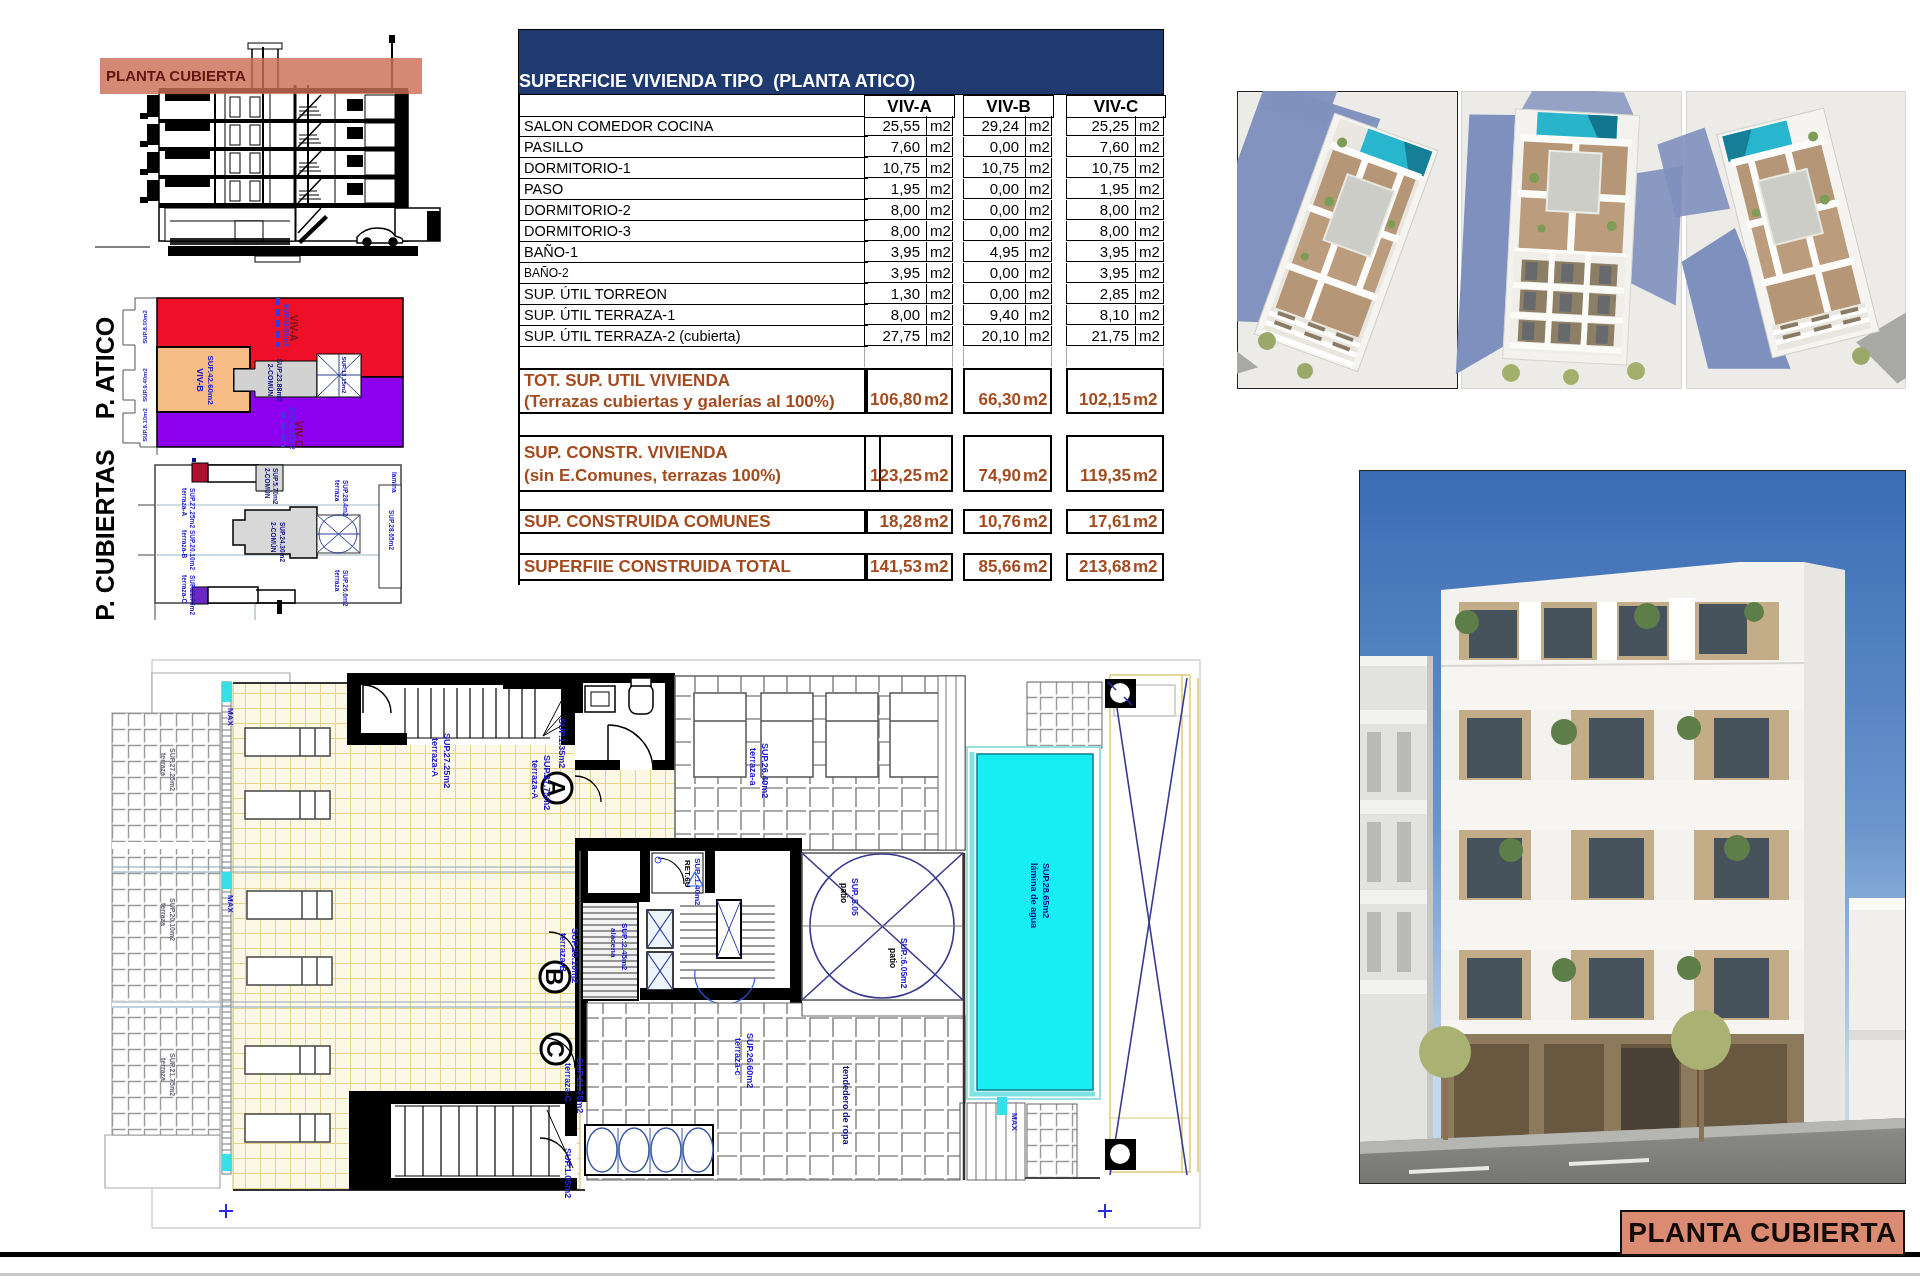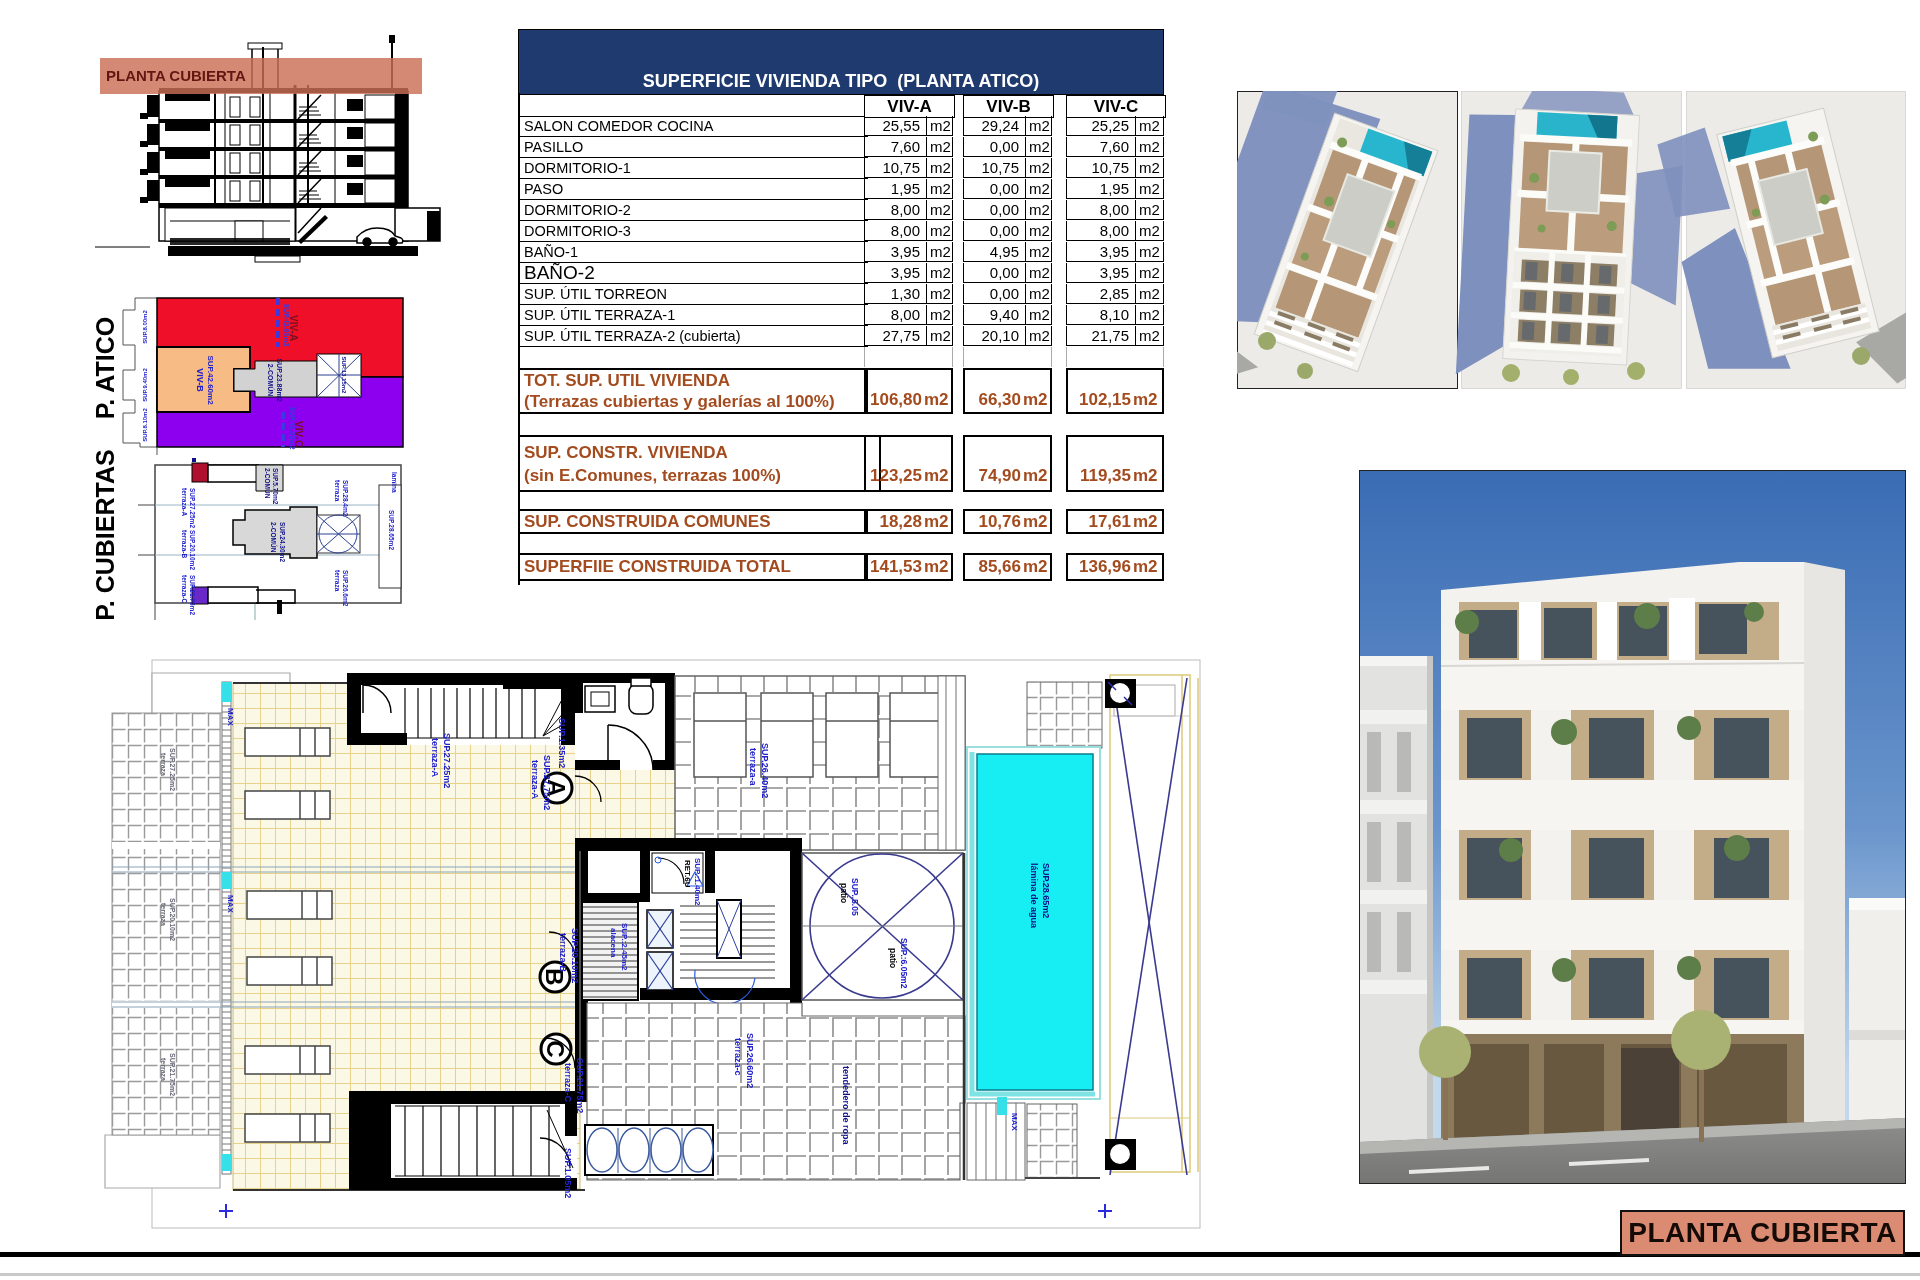--- a/index.html
+++ b/index.html
@@ -226,21 +226,21 @@
   <rect x="97" y="8" width="4" height="4" fill="#10108a"></rect>
   <rect x="182" y="150" width="5" height="14" fill="#000"></rect>
   <path d="M161 140 L200 140 L200 153 L161 153" fill="none" stroke="#000" stroke-width="1.5"></path>
 </svg>
 
 <div id="tabla" class="abs" style="left:518px;top:29px;width:648px;height:556px;font-family:'Liberation Sans',sans-serif;">
 
   <div class="abs" style="left:0;top:0;width:644px;height:64px;background:#1e3a6e;border:1px solid #000;">
 
 
-    <div class="abs" style="left:0;top:41px;width:644px;text-align:center;color:#ffffff;font-size:18px;font-weight:bold;">SUPERFICIE VIVIENDA TIPO&nbsp; (PLANTA ATICO)</div>
+    <div class="abs" style="left:0;top:41px;width:644px;text-align:left;color:#ffffff;font-size:18px;font-weight:bold;">SUPERFICIE VIVIENDA TIPO&nbsp; (PLANTA ATICO)</div>
   </div>
 
   <div class="abs" style="left:0;top:66px;width:346px;height:21px;border-left:2px solid #000;border-bottom:1px solid #000;background:#fff;"></div>
   <div class="abs" style="left:346px;top:66px;width:89px;height:21px;border:1px solid #000;background:#fff;text-align:center;font-size:17px;font-weight:bold;line-height:21px;">VIV-A</div>
   <div class="abs" style="left:445px;top:66px;width:89px;height:21px;border:1px solid #000;background:#fff;text-align:center;font-size:17px;font-weight:bold;line-height:21px;">VIV-B</div>
   <div class="abs" style="left:548px;top:66px;width:98px;height:21px;border:1px solid #000;background:#fff;text-align:center;font-size:17px;font-weight:bold;line-height:21px;">VIV-C</div>
 
   <div class="abs" style="left:0;top:87px;width:344px;height:20px;border-left:2px solid #000;border-bottom:1px solid #000;font-size:14.5px;color:#000;line-height:20px;padding-left:4px;overflow:hidden;white-space:nowrap;">SALON COMEDOR COCINA</div>
   <div class="abs" style="left:346px;top:87px;width:87px;height:19px;border:1px solid #000;border-top:none;font-size:15px;">
         <span class="abs" style="left:0;top:0;width:55px;text-align:right;line-height:19px;">25,55</span>
@@ -325,21 +325,21 @@
         <span class="abs" style="left:61px;top:0;border-left:1px solid #000;padding-left:3px;line-height:19px;">m2</span>
       </div>
   <div class="abs" style="left:445px;top:213px;width:87px;height:19px;border:1px solid #000;border-top:none;font-size:15px;">
         <span class="abs" style="left:0;top:0;width:55px;text-align:right;line-height:19px;">4,95</span>
         <span class="abs" style="left:61px;top:0;border-left:1px solid #000;padding-left:3px;line-height:19px;">m2</span>
       </div>
   <div class="abs" style="left:548px;top:213px;width:96px;height:19px;border:1px solid #000;border-top:none;font-size:15px;">
         <span class="abs" style="left:0;top:0;width:62px;text-align:right;line-height:19px;">3,95</span>
         <span class="abs" style="left:68px;top:0;border-left:1px solid #000;padding-left:3px;line-height:19px;">m2</span>
       </div>
-  <div class="abs" style="left:0;top:234px;width:344px;height:20px;border-left:2px solid #000;border-bottom:1px solid #000;font-size:19px;color:#000;line-height:20px;padding-left:4px;overflow:hidden;white-space:nowrap;">BAÑO-2</div>
+  <div class="abs" style="left:0;top:234px;width:344px;height:20px;border-left:2px solid #000;border-bottom:1px solid #000;font-size:12px;color:#000;line-height:20px;padding-left:4px;overflow:hidden;white-space:nowrap;">BAÑO-2</div>
   <div class="abs" style="left:346px;top:234px;width:87px;height:19px;border:1px solid #000;border-top:none;font-size:15px;">
         <span class="abs" style="left:0;top:0;width:55px;text-align:right;line-height:19px;">3,95</span>
         <span class="abs" style="left:61px;top:0;border-left:1px solid #000;padding-left:3px;line-height:19px;">m2</span>
       </div>
   <div class="abs" style="left:445px;top:234px;width:87px;height:19px;border:1px solid #000;border-top:none;font-size:15px;">
         <span class="abs" style="left:0;top:0;width:55px;text-align:right;line-height:19px;">0,00</span>
         <span class="abs" style="left:61px;top:0;border-left:1px solid #000;padding-left:3px;line-height:19px;">m2</span>
       </div>
   <div class="abs" style="left:548px;top:234px;width:96px;height:19px;border:1px solid #000;border-top:none;font-size:15px;">
         <span class="abs" style="left:0;top:0;width:62px;text-align:right;line-height:19px;">3,95</span>
@@ -439,21 +439,21 @@
   <div class="abs" style="left:0;top:524px;width:342px;height:24px;border:2px solid #000;color:#a34b1e;font-weight:bold;font-size:17px;line-height:24px;padding-left:4px;white-space:nowrap;overflow:hidden;">SUPERFIIE CONSTRUIDA TOTAL</div>
   <div class="abs" style="left:346px;top:524px;width:85px;height:24px;border:2px solid #000;color:#a34b1e;font-weight:bold;font-size:17px;line-height:24px;">
         <span class="abs" style="right:29px;top:0;">141,53</span>
         <span class="abs" style="left:58px;top:0;">m2</span>
       </div>
   <div class="abs" style="left:445px;top:524px;width:85px;height:24px;border:2px solid #000;color:#a34b1e;font-weight:bold;font-size:17px;line-height:24px;">
         <span class="abs" style="right:29px;top:0;">85,66</span>
         <span class="abs" style="left:58px;top:0;">m2</span>
       </div>
   <div class="abs" style="left:548px;top:524px;width:94px;height:24px;border:2px solid #000;color:#a34b1e;font-weight:bold;font-size:17px;line-height:24px;">
-        <span class="abs" style="right:31px;top:0;">136,96</span>
+        <span class="abs" style="right:31px;top:0;">213,68</span>
         <span class="abs" style="left:65px;top:0;">m2</span>
       </div>
 </div>
 
 <svg id="render3d" class="abs" style="left:1237px;top:91px;" width="669" height="299" viewBox="0 0 669 299">
 
   <g>
 
     <rect x="0.5" y="0.5" width="220" height="297" fill="#edebe7" stroke="#222" stroke-width="1"></rect>
     <g transform="translate(110,149) rotate(20)">

